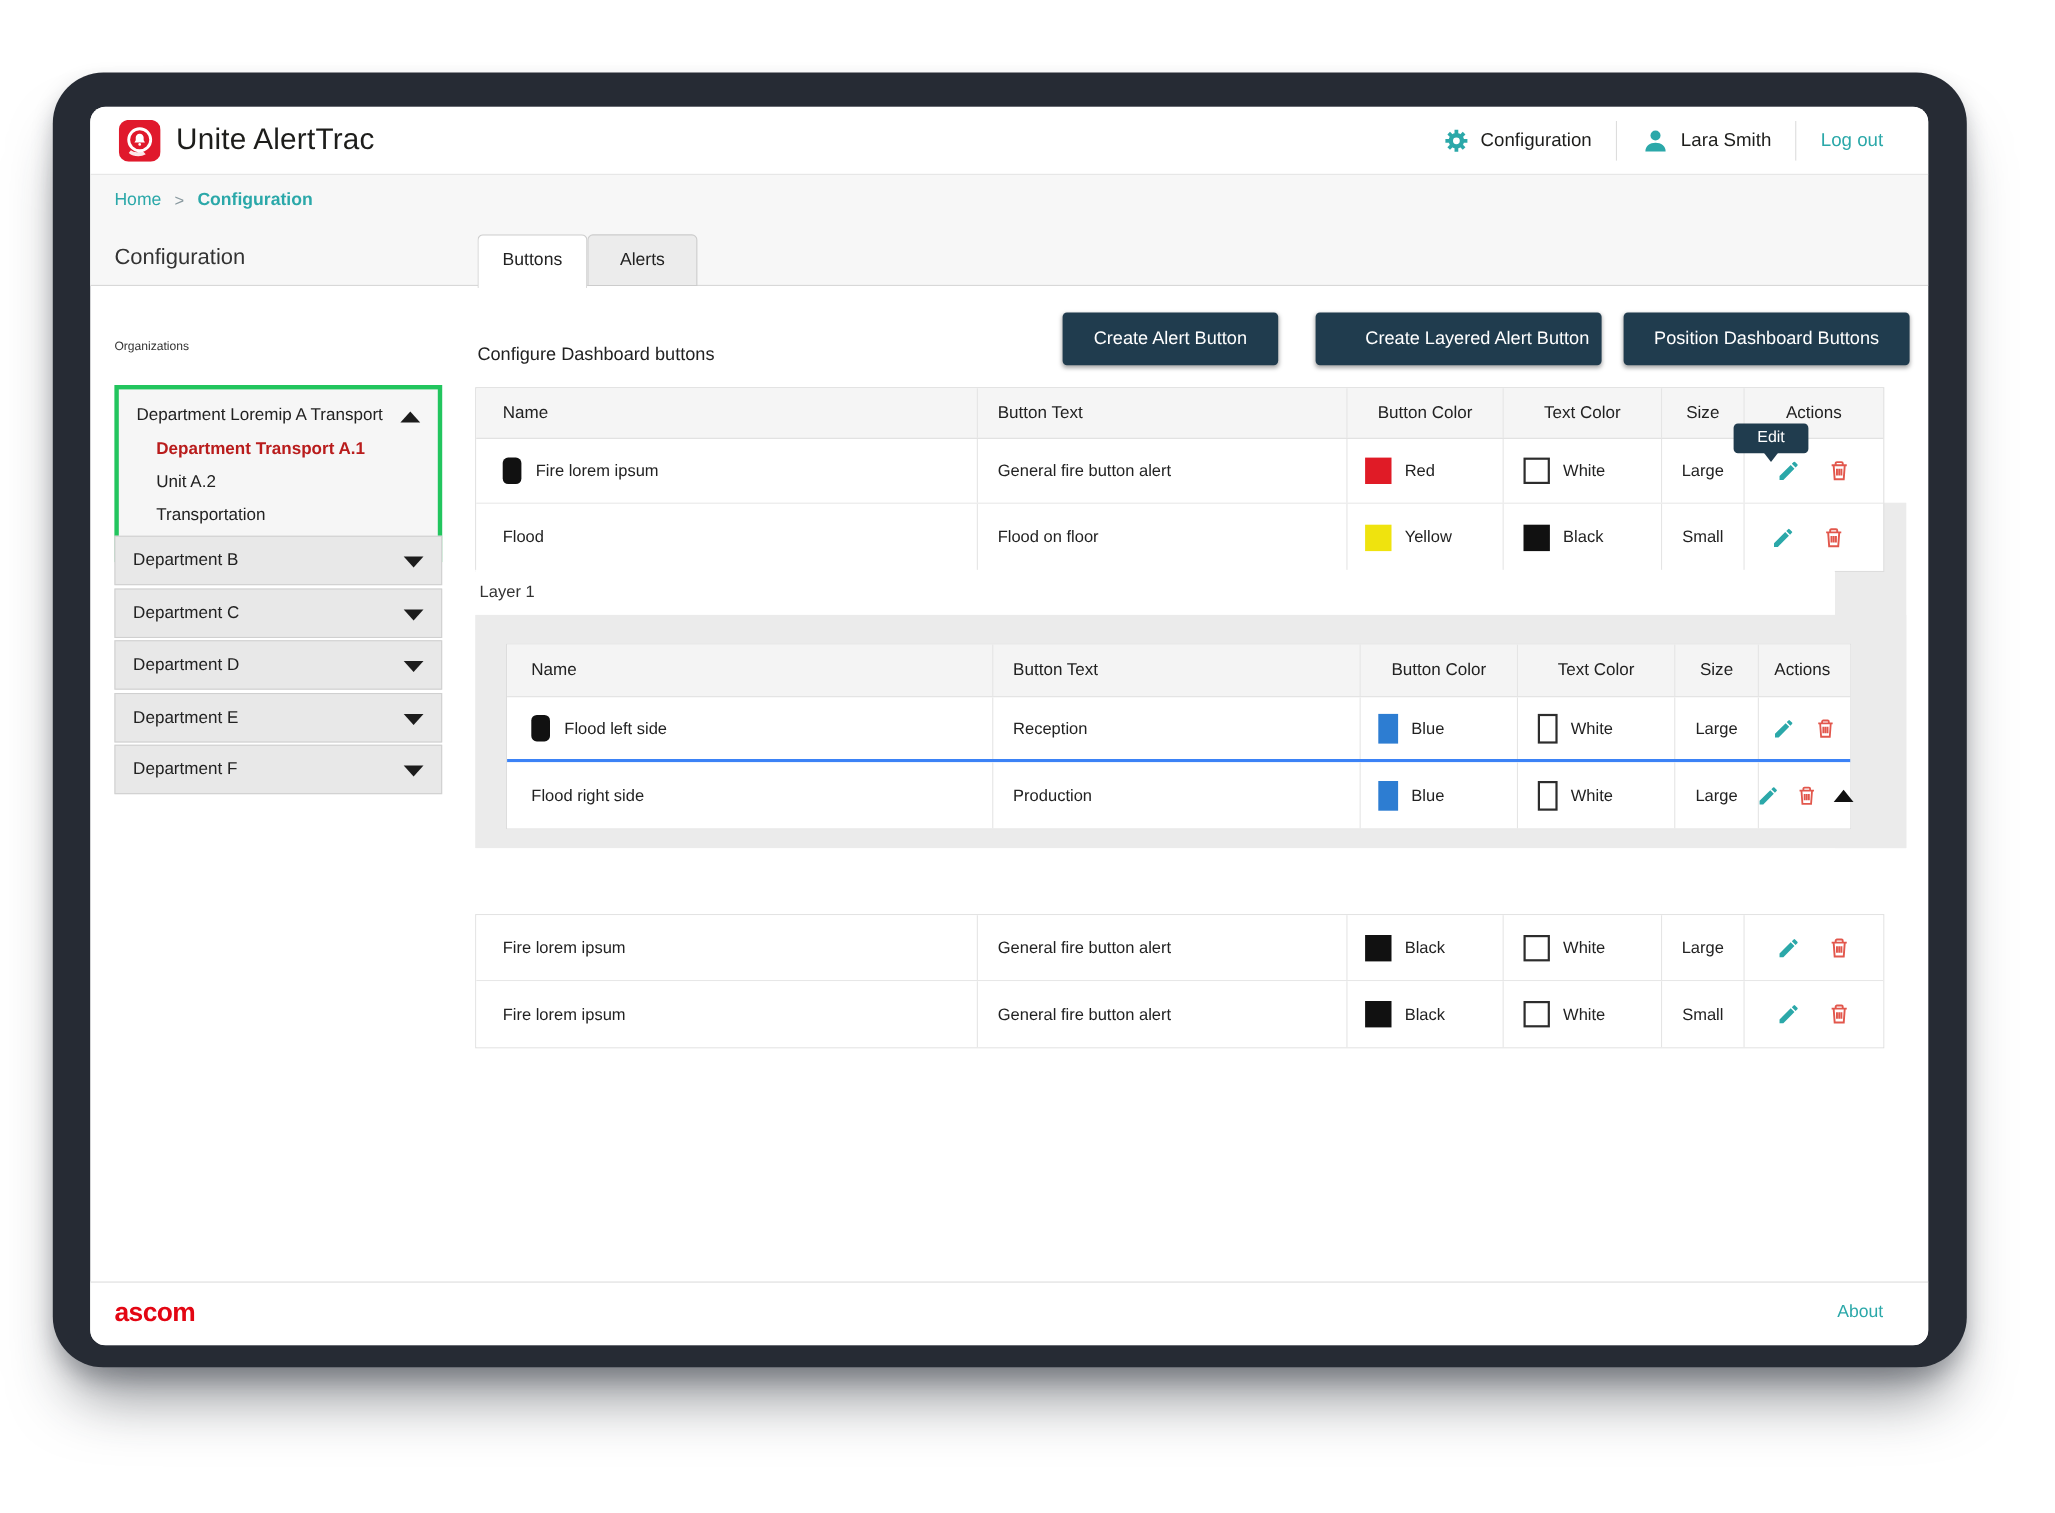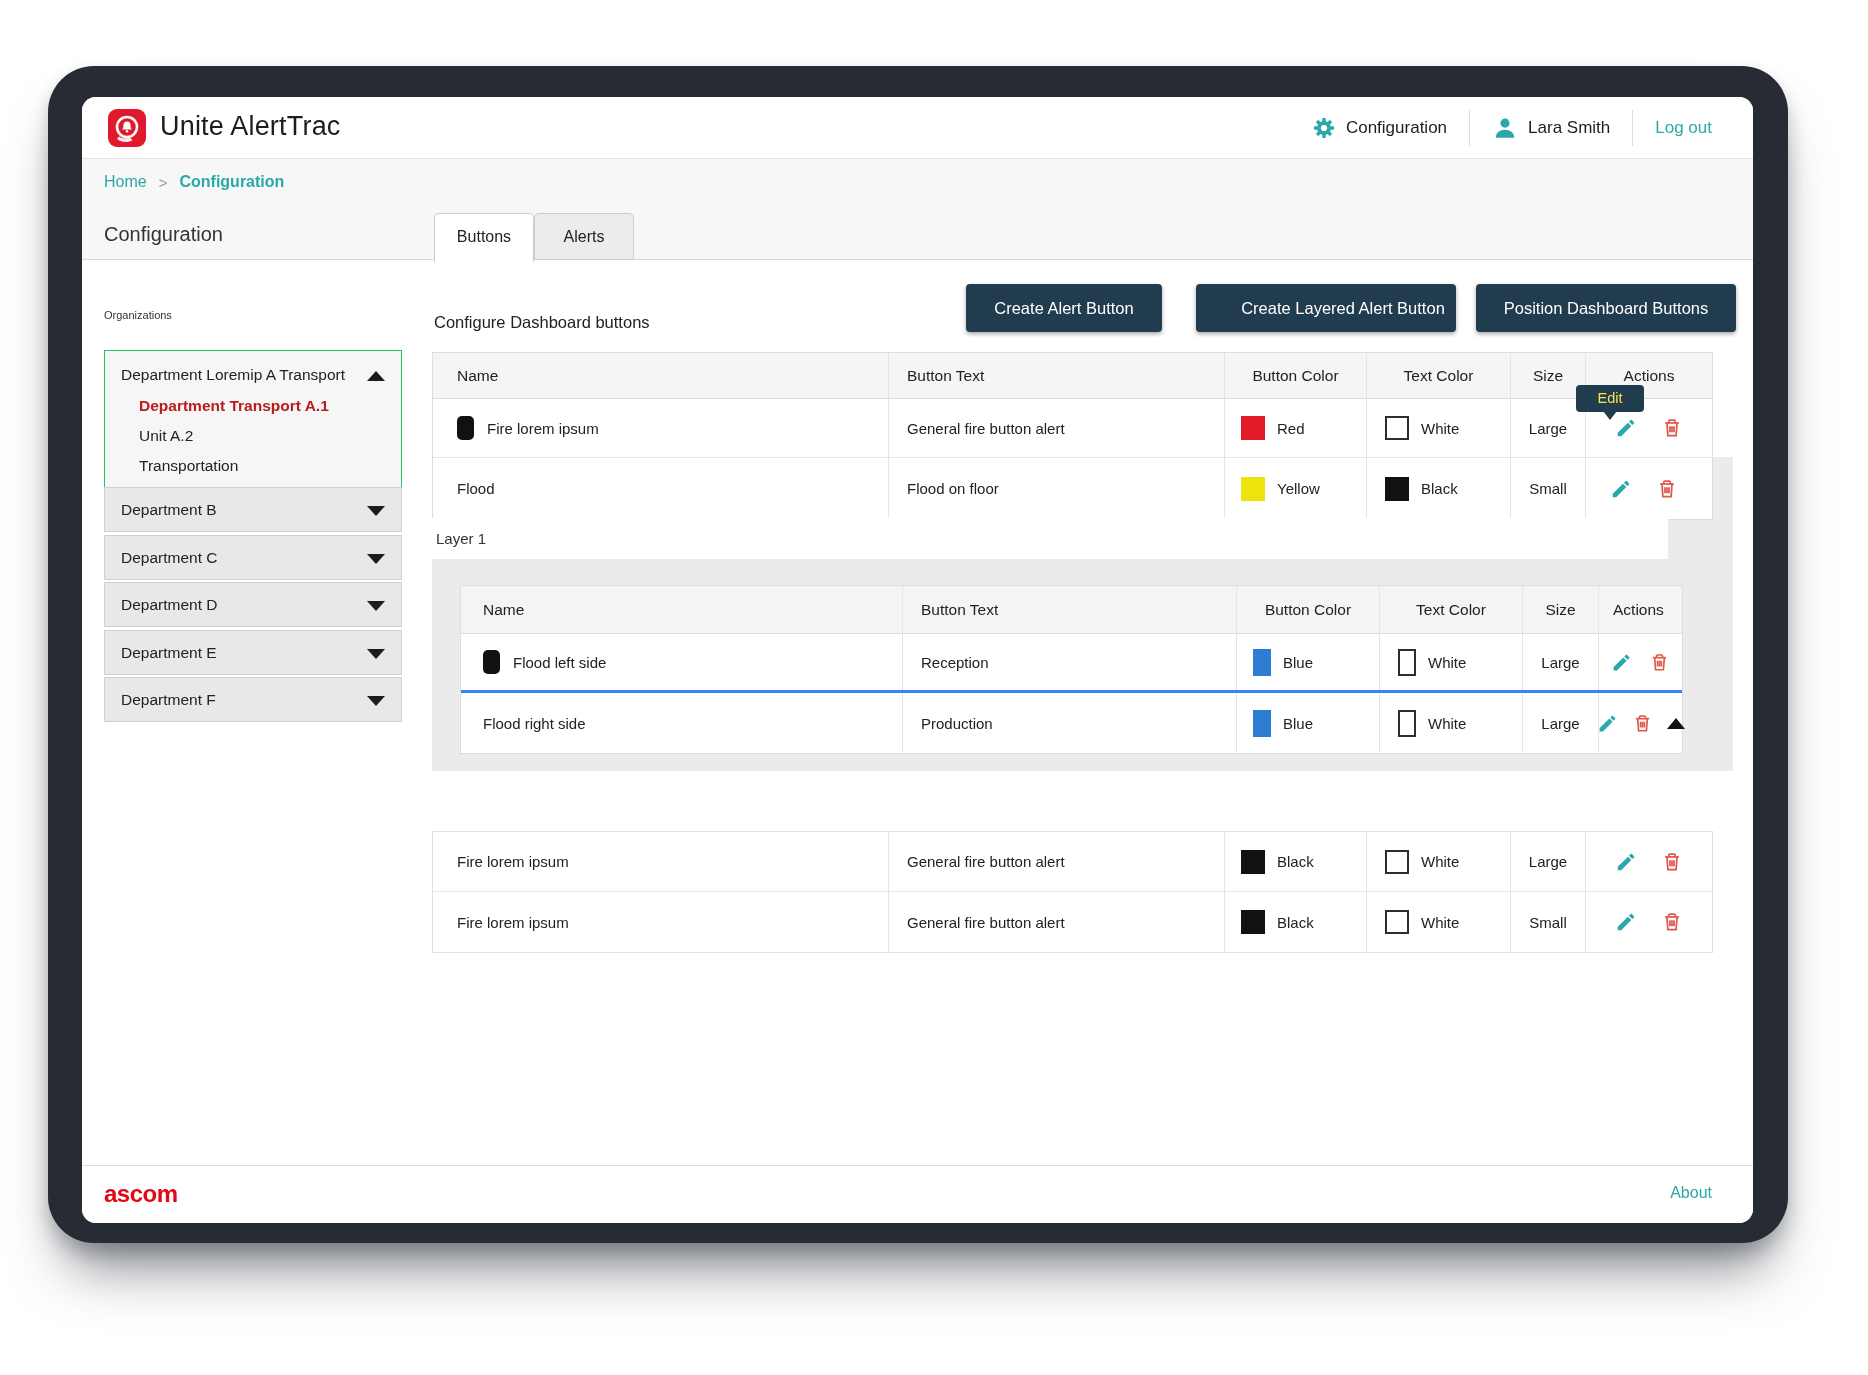--- a/index.html
+++ b/index.html
@@ -32,21 +32,21 @@
   .bc-current { color:#2ba8a9; font-weight:bold; }
   .page-title { position:absolute; left:22px; top:64px; font-size:20px; color:#333; }
   .tab { position:absolute; height:47px; width:100px; top:54px; text-align:center; line-height:46px;
          font-size:16px; color:#222; border:1px solid #ccc; border-radius:5px 5px 0 0; }
   .tab.active { left:352px; background:#fff; border-bottom:none; height:49px; z-index:3; }
   .tab.inactive { left:452px; background:#ececec; }
 
   
   .side-heading { position:absolute; left:22px; top:212px; font-size:11px; color:#333; }
   .org-open { position:absolute; left:22px; top:253px; width:298px; height:161px; background:#f6f6f6;
-              border:1px solid #22c55e; font-size:15.5px; color:#222; }
+              border:4px solid #22c55e; font-size:15.5px; color:#222; }
   .org-open .row1 { position:absolute; left:16px; top:15px; }
   .org-open .sub1 { position:absolute; left:34px; top:46px; font-weight:bold; color:#b91c1c; }
   .org-open .sub2 { position:absolute; left:34px; top:76px; }
   .org-open .sub3 { position:absolute; left:34px; top:106px; }
   .tri-up-sm { position:absolute; right:16px; top:20px; width:0; height:0;
                border-left:9px solid transparent; border-right:9px solid transparent; border-bottom:10px solid #1c1c1c; }
   .dept { position:absolute; left:22px; width:298px; height:45px; background:#e8e8e8; border:1px solid #d0d0d0;
           font-size:15.5px; color:#222; line-height:43px; padding-left:16px; }
   .tri-down-sm { position:absolute; right:16px; top:18px; width:0; height:0;
                  border-left:9px solid transparent; border-right:9px solid transparent; border-top:10px solid #1c1c1c; }
@@ -110,21 +110,21 @@
   .tri-up-row { width:0; height:0; border-left:9px solid transparent; border-right:9px solid transparent;
                 border-bottom:11px solid #111; }
 
   
   .bottom-table { position:absolute; left:350px; top:734px; width:1281px; border:1px solid #e0e0e0; }
   .bottom-table .t-row { height:60px; }
   .bottom-table .t-row:first-child { border-bottom:1px solid #e5e5e5; }
 
   
   .tooltip { position:absolute; left:1494px; top:288px; width:68px; height:27px; background:#203c4e;
-             color:#fde047; font-size:14.5px; text-align:center; line-height:27px; border-radius:4px; z-index:5; }
+             color:#ffffff; font-size:14.5px; text-align:center; line-height:27px; border-radius:4px; z-index:5; }
   .tooltip:after { content:""; position:absolute; left:50%; margin-left:-7px; top:26px; width:0; height:0;
                    border-left:7px solid transparent; border-right:7px solid transparent; border-top:9px solid #203c4e; }
 
   
   .footer { position:absolute; left:0; top:1068px; width:1671px; height:58px; background:#fff; border-top:1px solid #ddd; }
   .brand { position:absolute; left:22px; top:14px; font-size:24px; font-weight:bold; color:#e30613; letter-spacing:-.5px; }
   .about { position:absolute; right:41px; top:18px; font-size:16px; color:#2ba8a9; }
 
   .icon-btn { display:inline-flex; width:24px; height:24px; align-items:center; justify-content:center; }
 </style>

